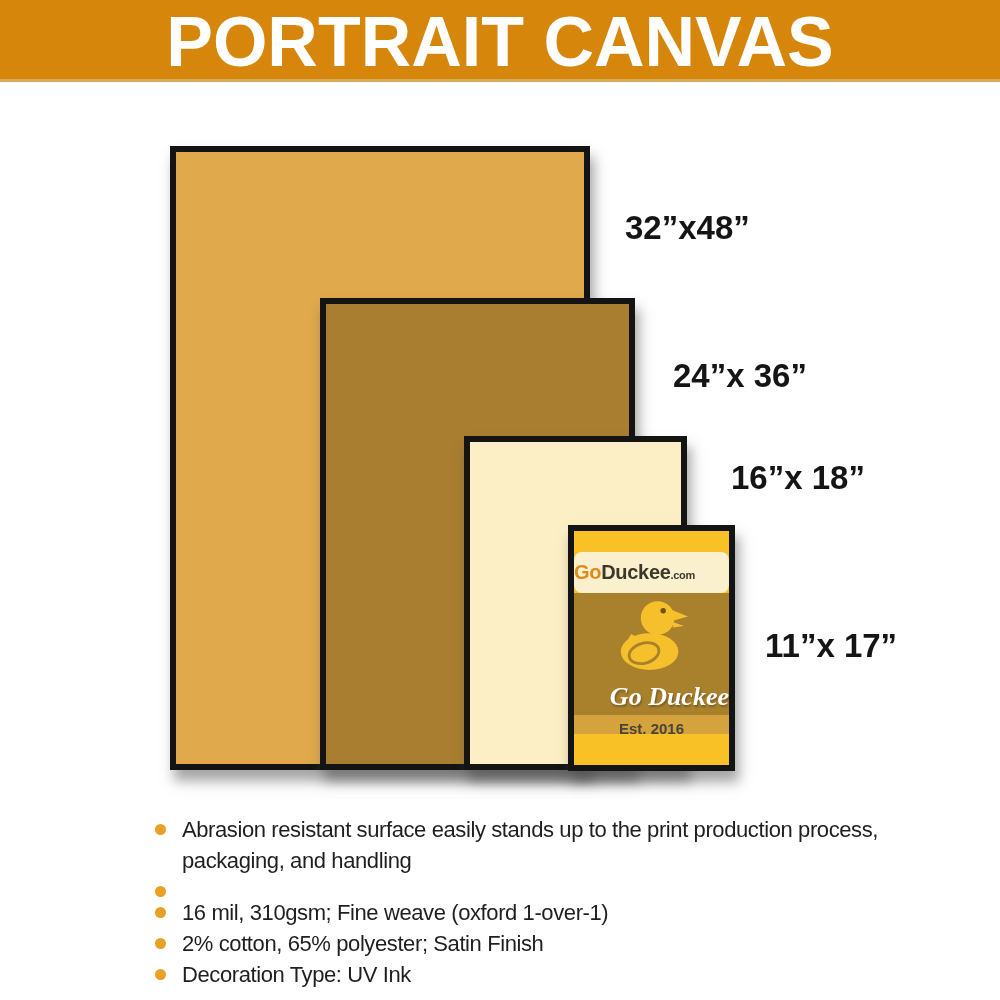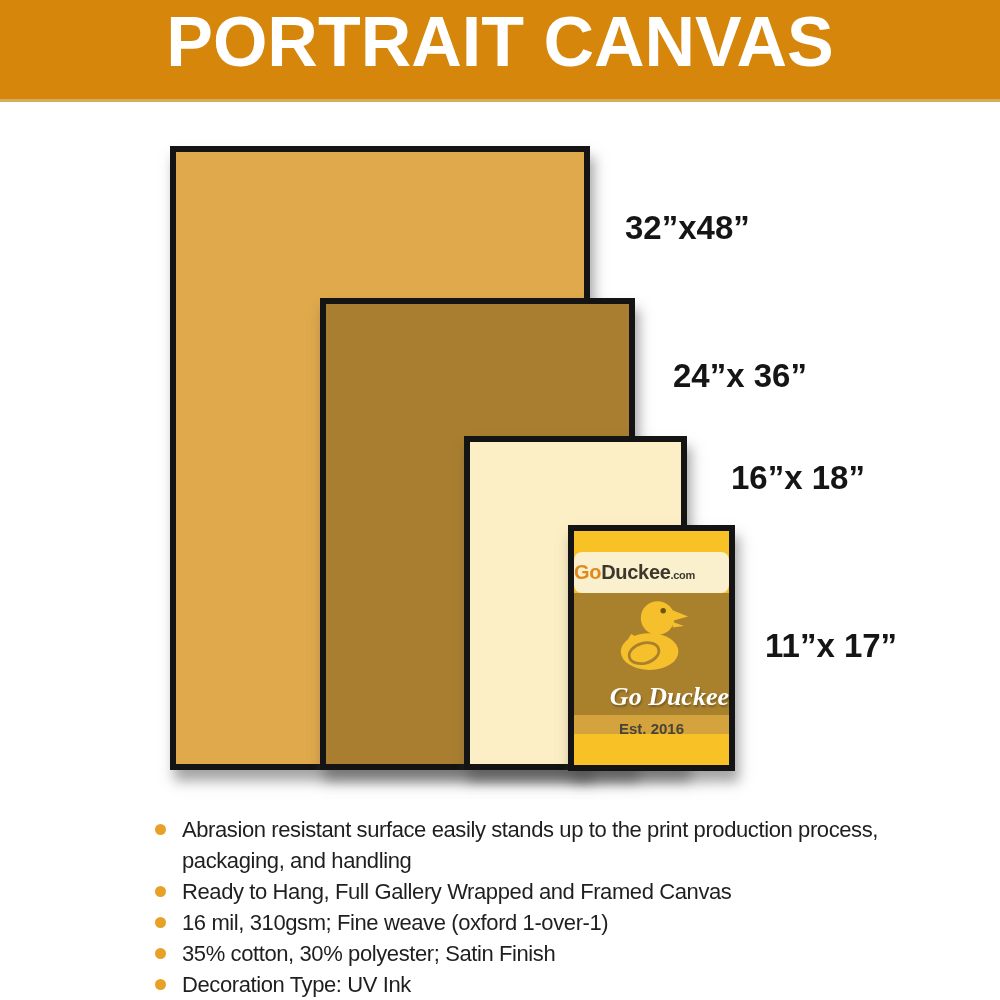--- a/index.html
+++ b/index.html
@@ -2,21 +2,21 @@
 <html><head>
 <meta charset="utf-8">
 <style>
   html,body{margin:0;padding:0;}
   .stage{
     position:relative;width:1000px;height:1000px;background:#ffffff;overflow:hidden;
     font-family:"Liberation Sans", sans-serif;
   }
   
   .banner{
-    position:absolute;left:0;top:0;width:1000px;height:102px;background:#D6860B;
+    position:absolute;left:0;top:0;width:1000px;height:82px;background:#D6860B;
     border-bottom:3px solid rgba(215,205,160,0.55);box-sizing:border-box;
   }
   .banner h1{
     margin:0;width:100%;text-align:center;line-height:84px;font-size:70px;
     font-weight:bold;color:#ffffff;letter-spacing:0px;
   }
   
   .cv{position:absolute;box-sizing:border-box;border:6px solid #141414;
       box-shadow:4px 11px 12px rgba(75,75,75,0.5);}
   .cv1{left:170px;top:146px;width:420px;height:624px;background:#DFA94C;}
@@ -99,29 +99,28 @@
     <div class="size-label sl4">11”x 17”</div>
   </div>
 
   <ul class="features">
     <li>
       <span class="dot"></span>
       <span>Abrasion resistant surface easily stands up to the print production process, packaging, and handling</span>
     </li>
     <li>
       <span class="dot"></span>
-      <span>Ready to Hang, Full Gallery Wrapped and Framed Canvas</span>
     </li>
     <li>
       <span class="dot"></span>
       <span>16 mil, 310gsm; Fine weave (oxford 1-over-1)</span>
     </li>
     <li>
       <span class="dot"></span>
-      <span>35% cotton, 30% polyester; Satin Finish</span>
+      <span>2% cotton, 65% polyester; Satin Finish</span>
     </li>
     <li>
       <span class="dot"></span>
       <span>Decoration Type: UV Ink</span>
     </li>
   </ul>
 
 </div>
 
 </body></html>

